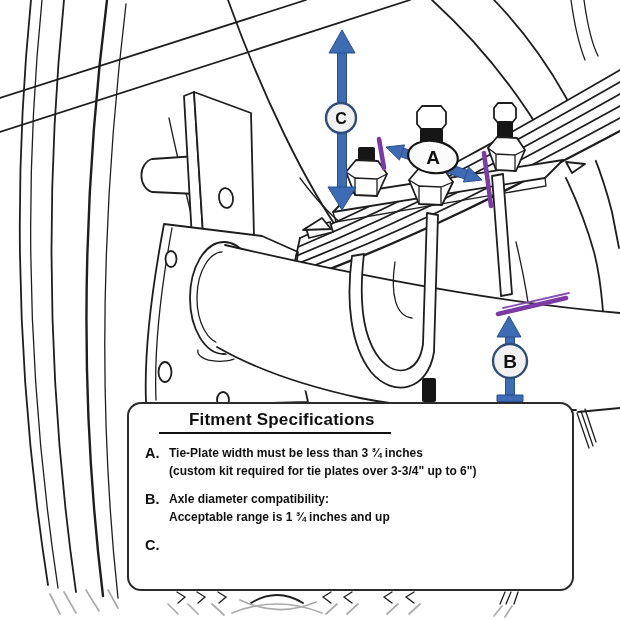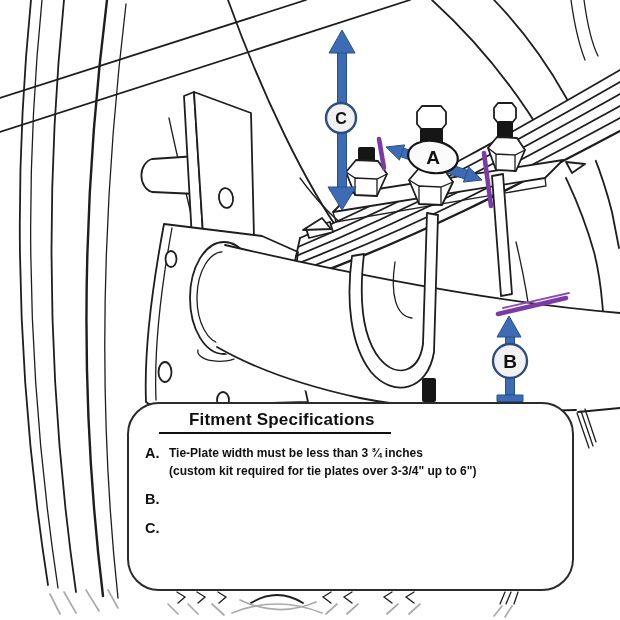--- a/index.html
+++ b/index.html
@@ -18,21 +18,21 @@
   .purple{fill:none;stroke:#7c3aa5;stroke-width:4.6;stroke-linecap:round;}
   .purple-thin{fill:none;stroke:#8a4cb5;stroke-width:1.8;stroke-linecap:round;}
   .arrow{fill:#3d6cb5;stroke:#2a4f8e;stroke-width:1;stroke-linejoin:round;}
   .badge{fill:#f1f1f1;stroke:#2e4d7c;stroke-width:2.4;}
   .badge-a{fill:#fbfbfb;stroke:#161616;stroke-width:2.2;}
   .marker-txt{fill:#111;font-weight:bold;text-anchor:middle;
               font-family:"Liberation Sans","DejaVu Sans",sans-serif;}
 
   
   .spec-box{position:absolute;left:127px;top:402px;width:447px;height:189px;
-            background:#fff;border:2.2px solid #2b2b2b;border-radius:32px;
+            background:#fff;border:2.2px solid #2b2b2b;border-radius:14px;
             box-sizing:border-box;padding:6px 10px 0 16px;color:#101010;}
   .spec-title-row{padding-left:14px;}
   .spec-title{display:inline-block;font-size:17px;font-weight:bold;
               border-bottom:2.2px solid #101010;padding:0 16px 2px 30px;letter-spacing:.2px;}
   .spec-item{display:flex;margin-top:11px;}
   .spec-item .lbl{flex:0 0 24px;font-weight:bold;font-size:14.5px;line-height:17.5px;}
   .spec-item .txt{font-weight:bold;font-size:12px;line-height:17.5px;white-space:pre-line;}
 </style>
 </head>
 <body>
@@ -208,19 +208,21 @@
     <div class="spec-title-row">
       <span class="spec-title">Fitment Specifications</span>
     </div>
     <div class="spec-item">
       <span class="lbl">A.</span>
       <span class="txt">Tie-Plate width must be less than 3 ¾ inches
 (custom kit required for tie plates over 3-3/4" up to 6")</span>
     </div>
     <div class="spec-item">
       <span class="lbl">B.</span>
+      <span class="txt">Axle diameter compatibility:
+Acceptable range is 1 ¾ inches and up</span>
     </div>
     <div class="spec-item">
       <span class="lbl">C.</span>
     </div>
   </div>
 
 </div>
 
 </body></html>

